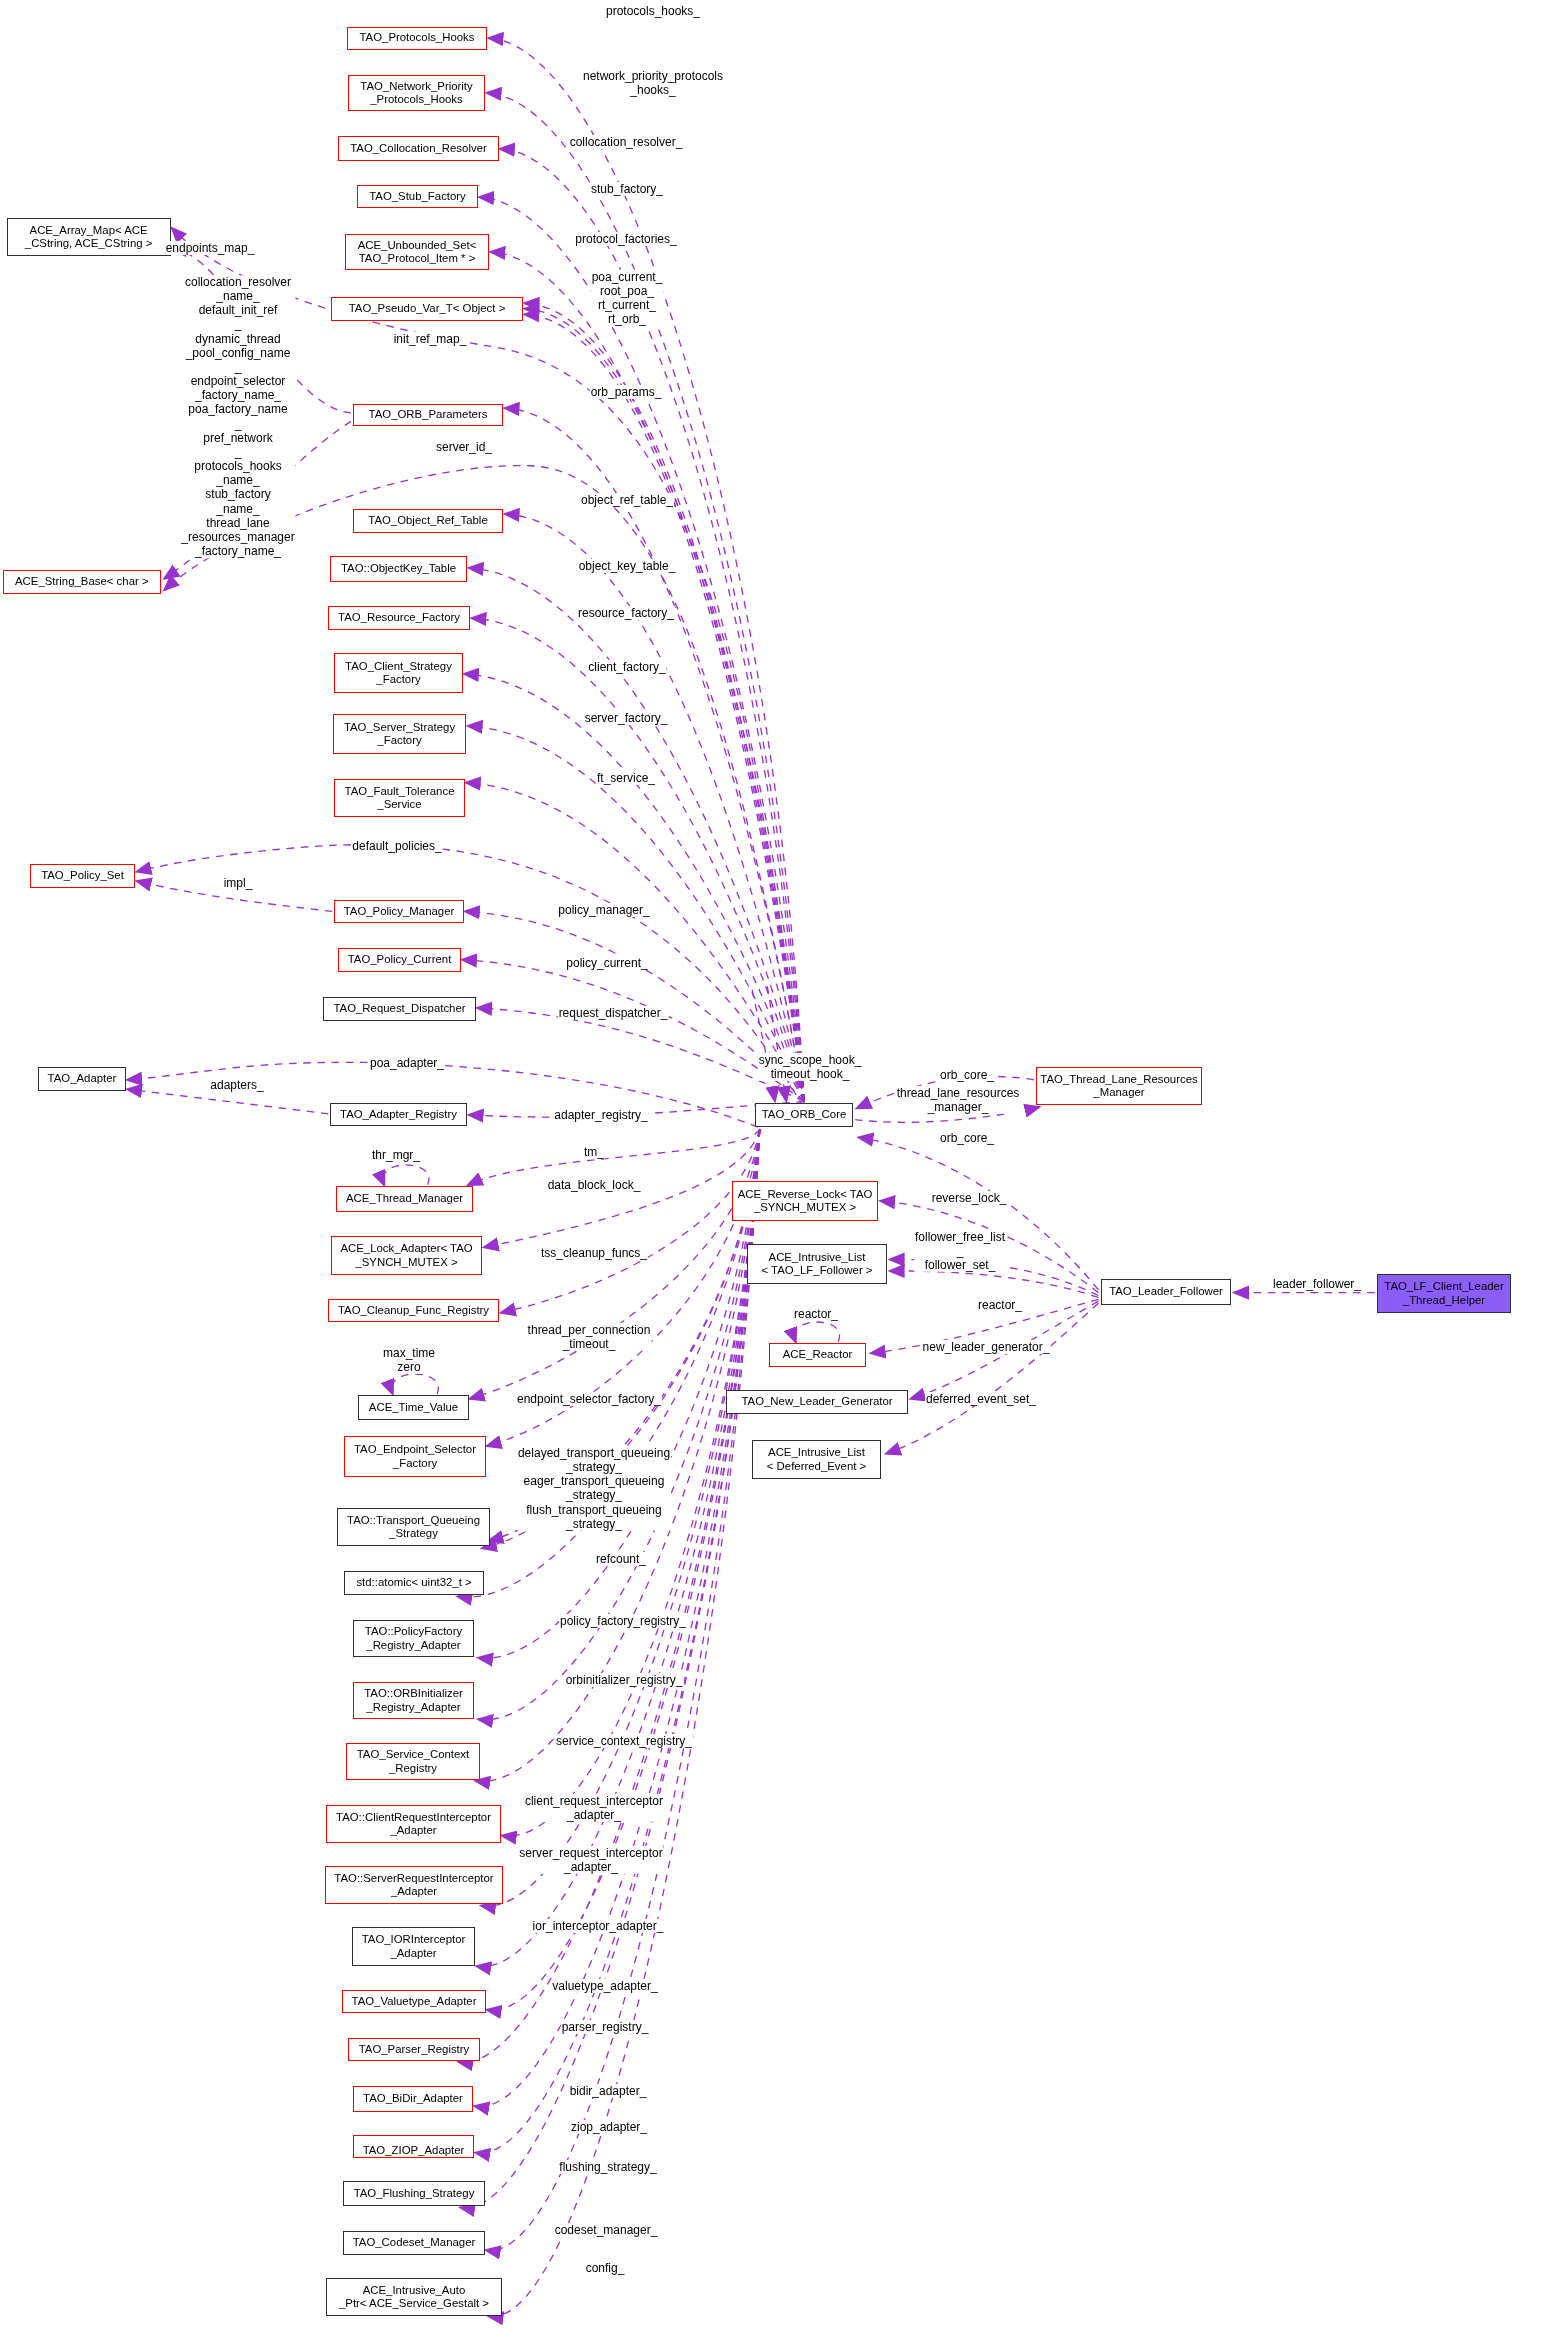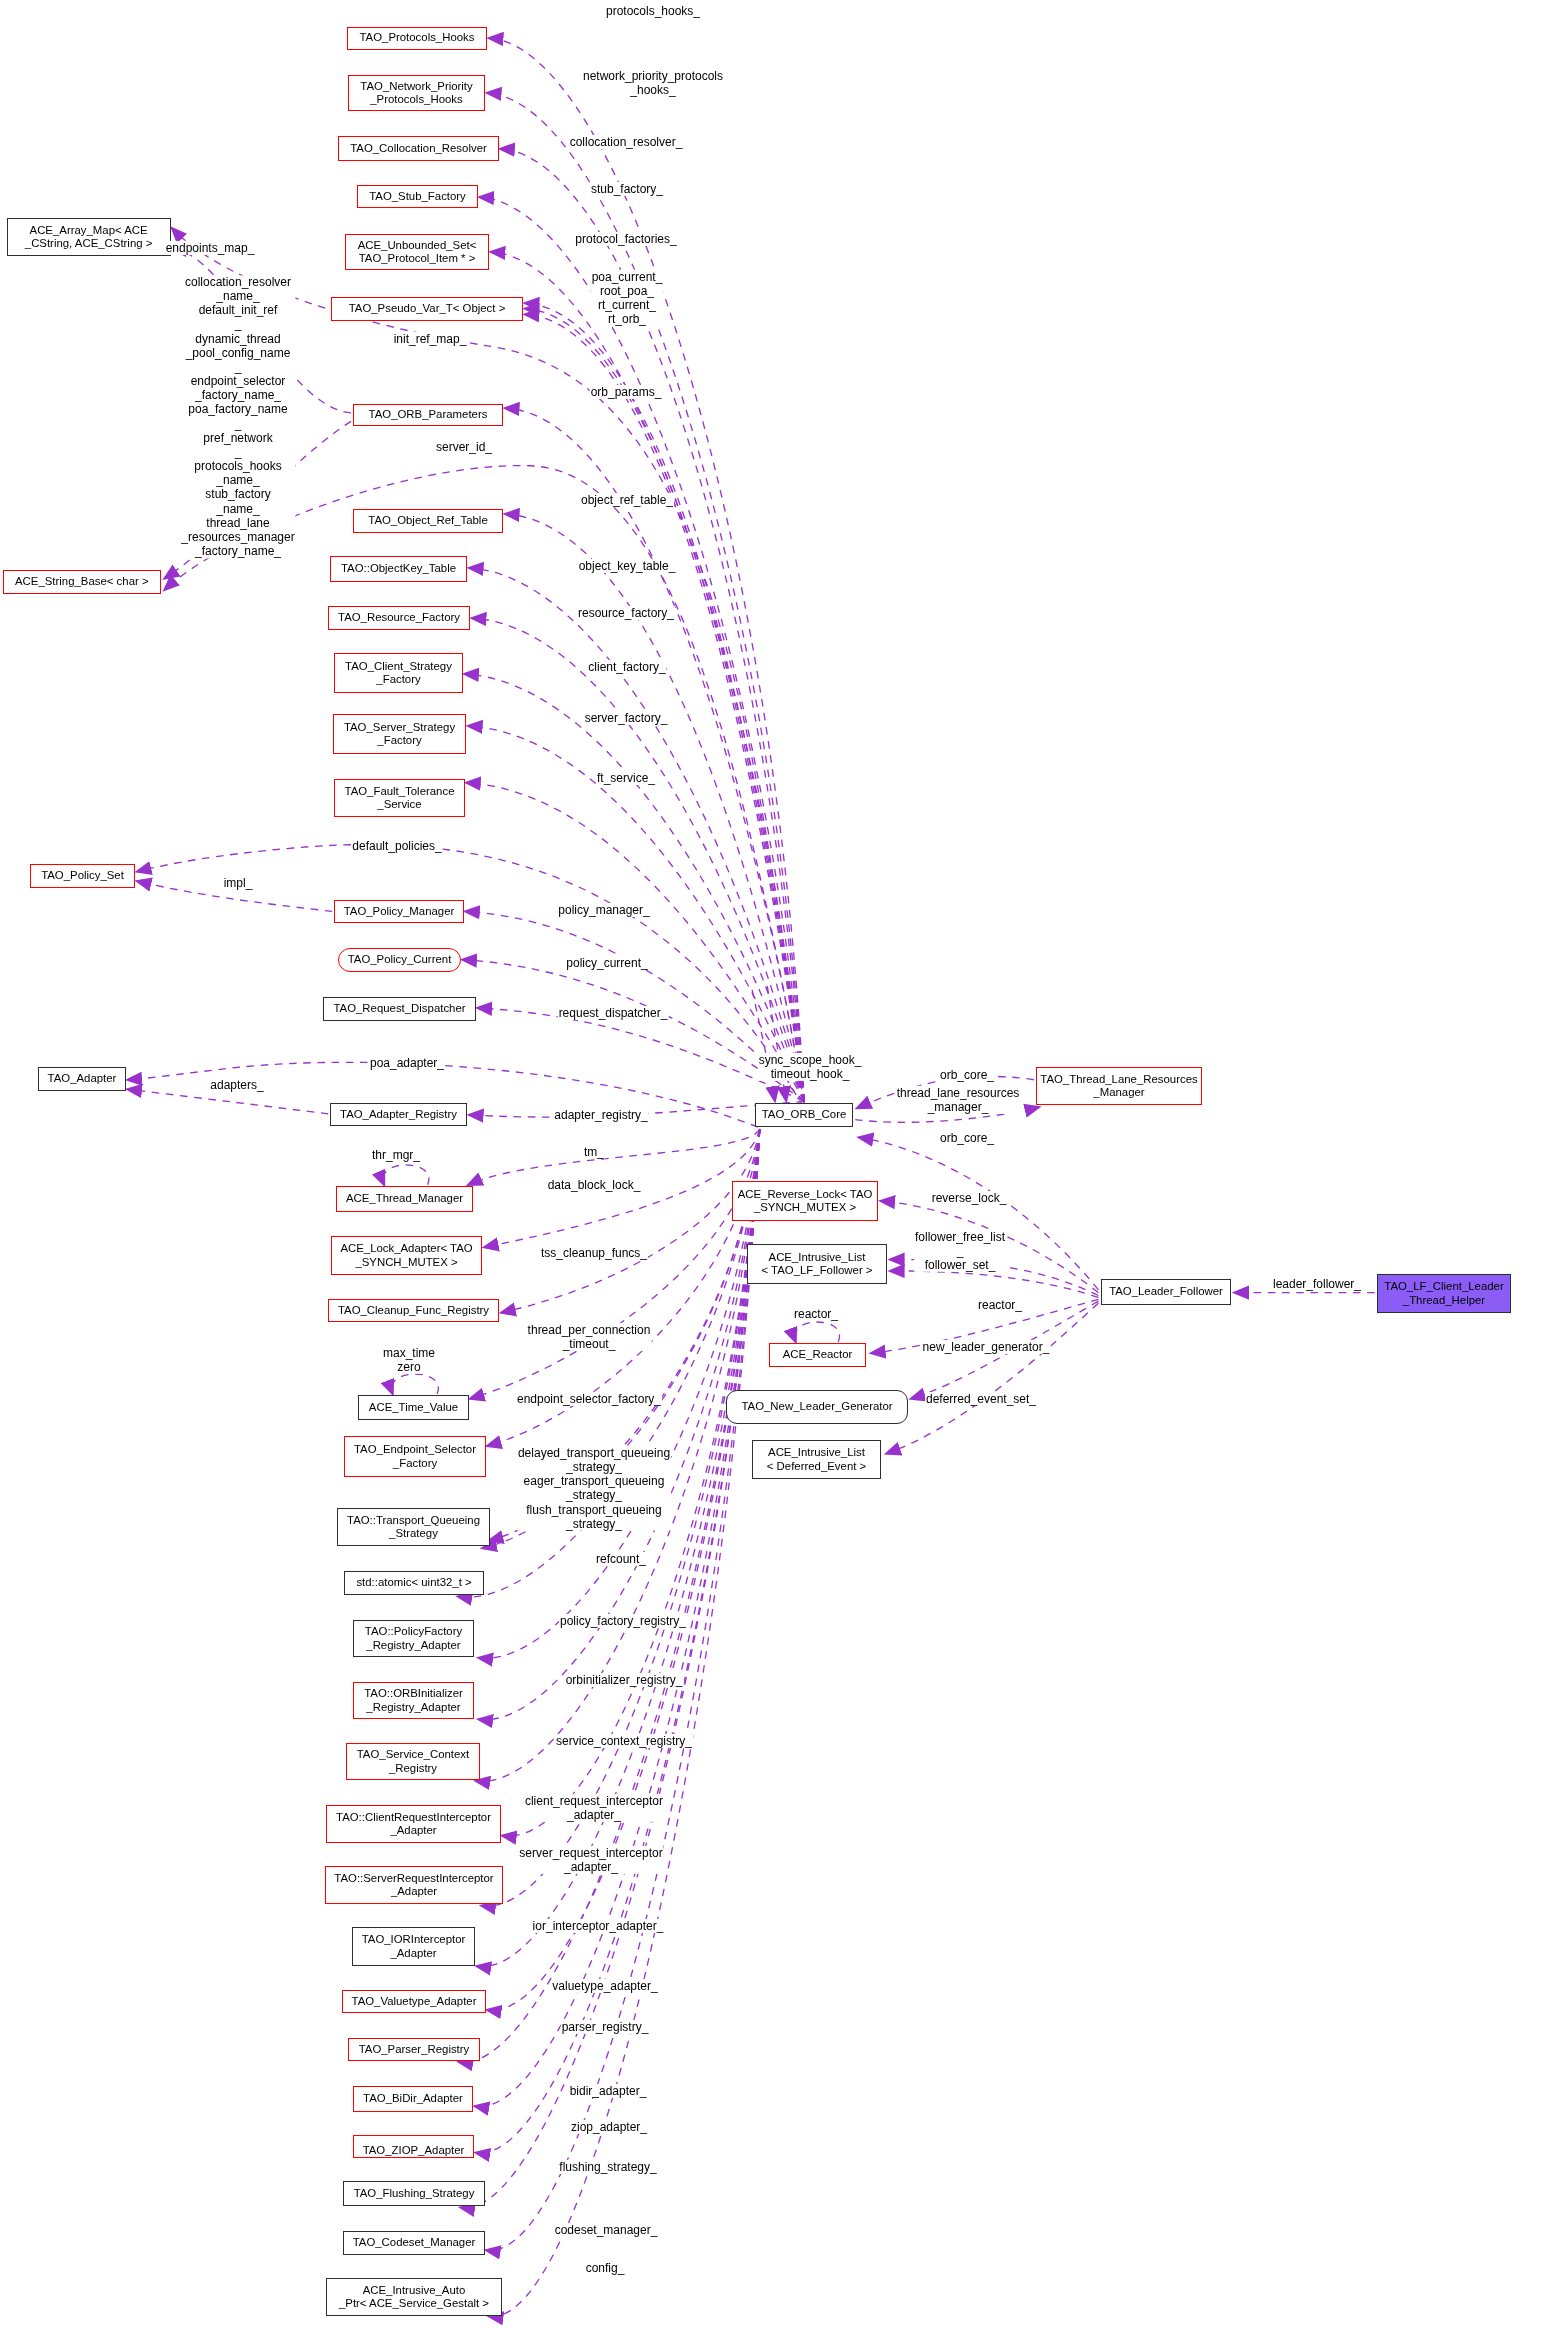--- a/index.html
+++ b/index.html
@@ -139,21 +139,21 @@
     <div class="cbox red" style="left: 334px; top: 779px; width: 131px; height: 38px;">
       <span>TAO_Fault_Tolerance
 _Service</span>
     </div>
     <div class="cbox red" style="left: 30px; top: 864px; width: 105px; height: 24px;">
       <span>TAO_Policy_Set</span>
     </div>
     <div class="cbox red" style="left: 334px; top: 900px; width: 130px; height: 23px;">
       <span>TAO_Policy_Manager</span>
     </div>
-    <div class="cbox red" style="left: 338px; top: 948px; width: 123px; height: 24px; border-radius: 12px;">
+    <div class="cbox red" style="left: 338px; top: 948px; width: 123px; height: 24px;">
       <span>TAO_Policy_Current</span>
     </div>
     <div class="cbox black" style="left: 323px; top: 997px; width: 153px; height: 24px;">
       <span>TAO_Request_Dispatcher</span>
     </div>
     <div class="cbox black" style="left: 38px; top: 1067px; width: 88px; height: 24px;">
       <span>TAO_Adapter</span>
     </div>
     <div class="cbox black" style="left: 330px; top: 1103px; width: 137px; height: 23px;">
       <span>TAO_Adapter_Registry</span>
@@ -246,21 +246,21 @@
       <span>ACE_Reverse_Lock&lt; TAO
 _SYNCH_MUTEX &gt;</span>
     </div>
     <div class="cbox black" style="left: 747px; top: 1244px; width: 140px; height: 40px;">
       <span>ACE_Intrusive_List
 &lt; TAO_LF_Follower &gt;</span>
     </div>
     <div class="cbox red" style="left: 769px; top: 1343px; width: 97px; height: 24px;">
       <span>ACE_Reactor</span>
     </div>
-    <div class="cbox black" style="left: 726px; top: 1390px; width: 182px; height: 34px; border-radius: 11px;">
+    <div class="cbox black" style="left: 726px; top: 1390px; width: 182px; height: 24px;">
       <span>TAO_New_Leader_Generator</span>
     </div>
     <div class="cbox black" style="left: 752px; top: 1440px; width: 129px; height: 39px;">
       <span>ACE_Intrusive_List
 &lt; Deferred_Event &gt;</span>
     </div>
     <div class="cbox black" style="left: 1101px; top: 1279px; width: 130px; height: 25.6px;">
       <span>TAO_Leader_Follower</span>
     </div>
     <div class="cbox gray" style="left: 1377px; top: 1274px; width: 134px; height: 39px;">

